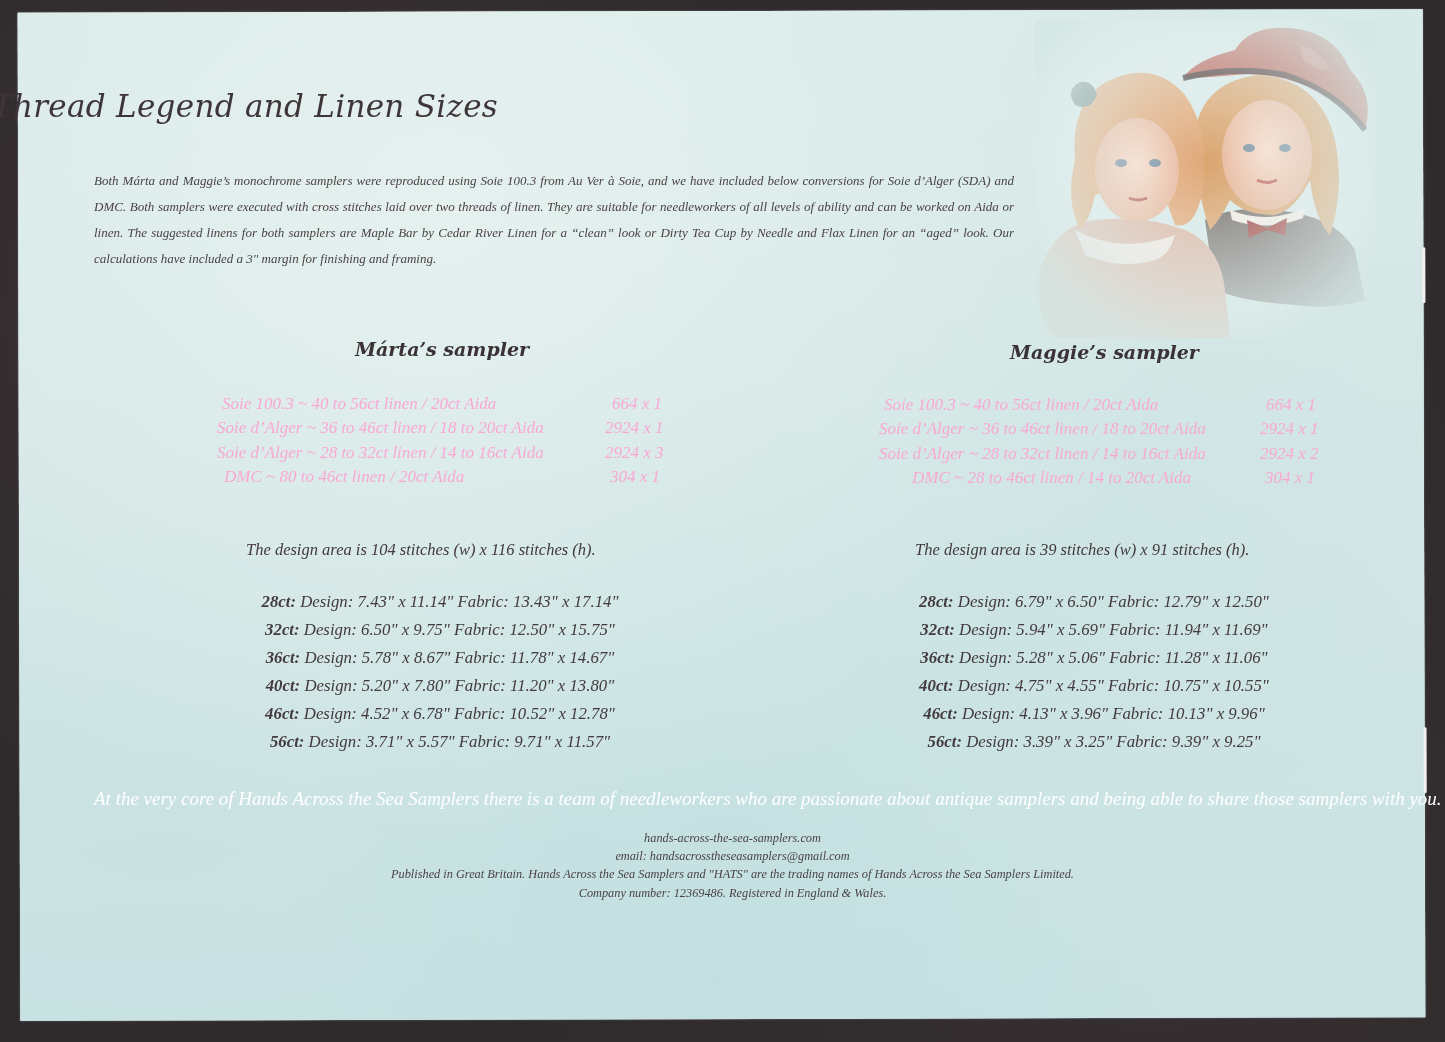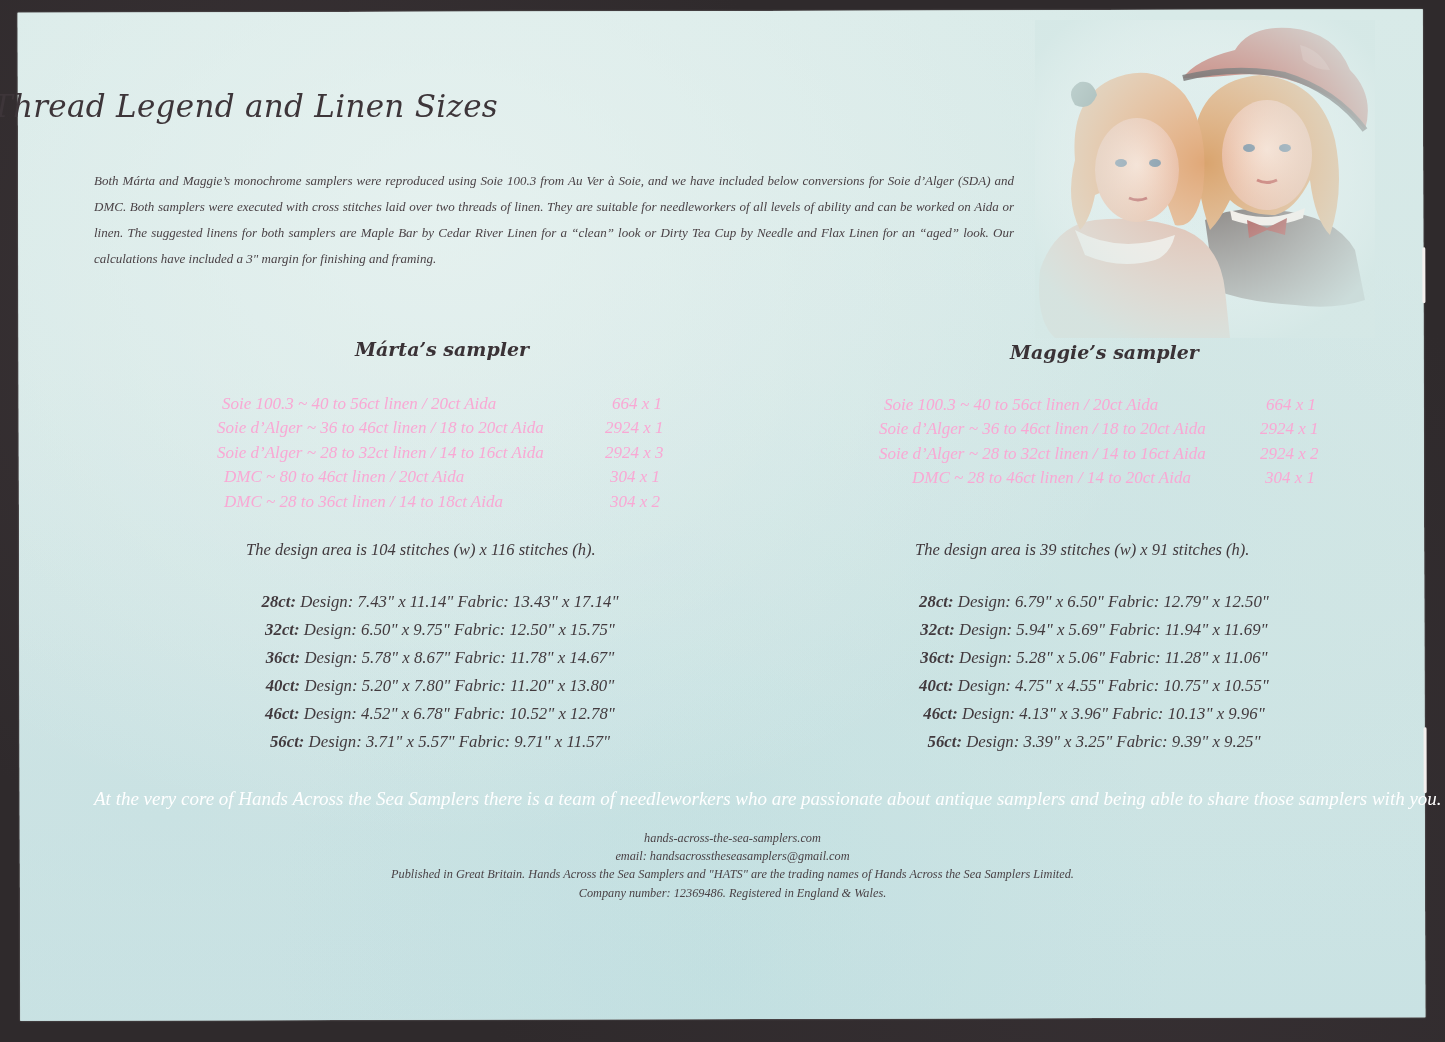--- a/index.html
+++ b/index.html
@@ -230,24 +230,20 @@
     <span class="thread-qty" style="left:585px;">2924 x 1</span>
   </div>
   <div class="thread-row">
     <span class="thread-desc" style="left:217px;">Soie d’Alger ~ 28 to 32ct linen / 14 to 16ct Aida</span>
     <span class="thread-qty" style="left:585px;font-style:italic;">2924 x 3</span>
   </div>
   <div class="thread-row">
     <span class="thread-desc" style="left:224px;">DMC ~ 80 to 46ct linen / 20ct Aida</span>
     <span class="thread-qty" style="left:590px;">304 x 1</span>
   </div>
-  <div class="thread-row">
-    <span class="thread-desc" style="left:224px;">DMC ~ 28 to 36ct linen / 14 to 18ct Aida</span>
-    <span class="thread-qty" style="left:590px;">304 x 2</span>
-  </div>
 </div>
 
 <div class="design-area marta-area">The design area is 104 stitches (w) x 116 stitches (h).</div>
 
 <div class="size-list marta-sizes">
   <div class="size-row"><span class="ct">28ct:</span> <span>Design: 7.43" x 11.14" Fabric: 13.43" x 17.14"</span></div>
   <div class="size-row"><span class="ct">32ct:</span> <span>Design: 6.50" x 9.75" Fabric: 12.50" x 15.75"</span></div>
   <div class="size-row"><span class="ct">36ct:</span> <span>Design: 5.78" x 8.67" Fabric: 11.78" x 14.67"</span></div>
   <div class="size-row"><span class="ct">40ct:</span> <span>Design: 5.20" x 7.80" Fabric: 11.20" x 13.80"</span></div>
   <div class="size-row"><span class="ct">46ct:</span> <span>Design: 4.52" x 6.78" Fabric: 10.52" x 12.78"</span></div>

